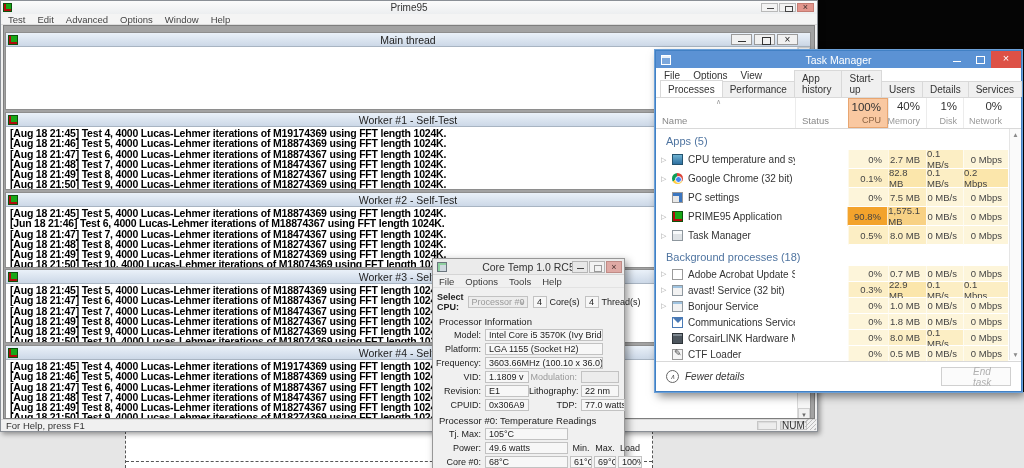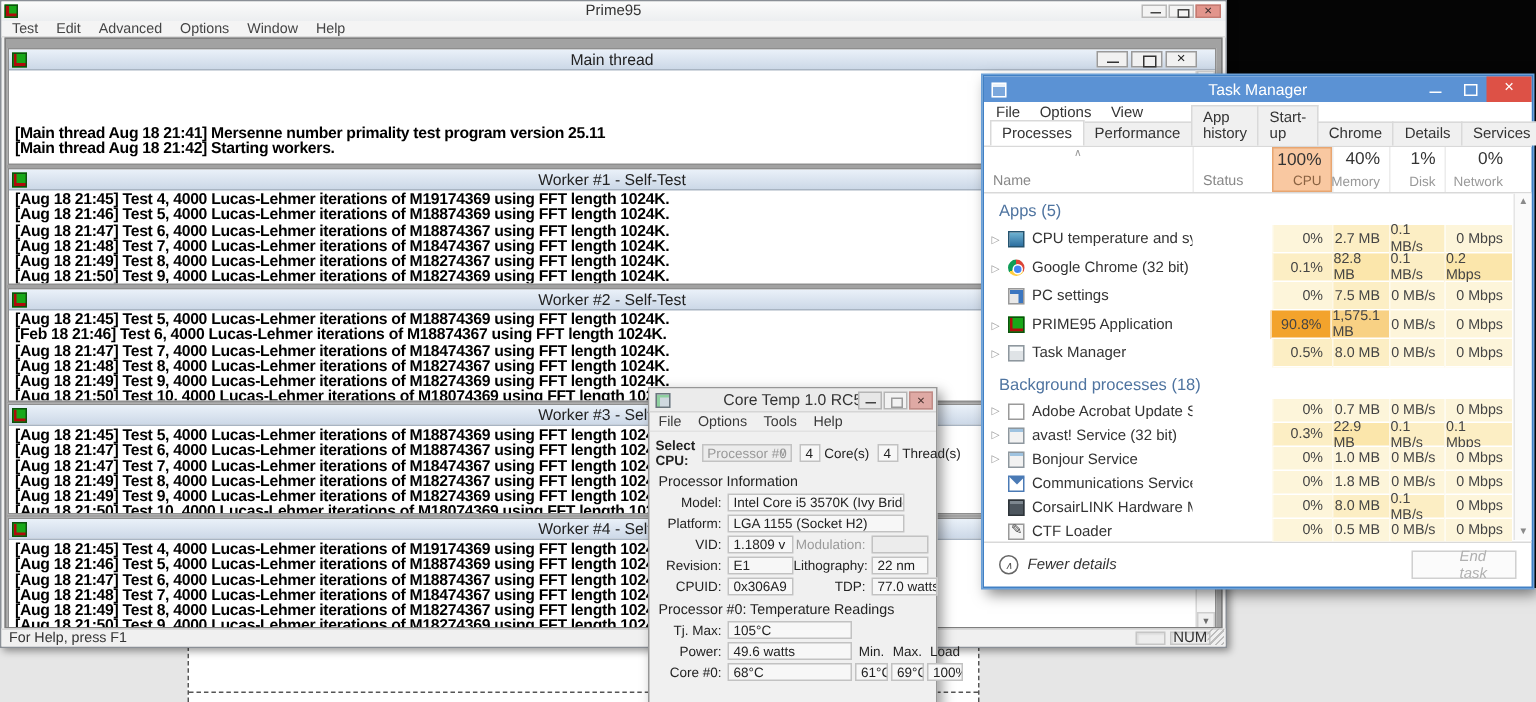--- a/index.html
+++ b/index.html
@@ -185,24 +185,20 @@
       <div class="mdi-win" style="top:6px; height:78px;">
         <div class="mdi-tbar">
           <span class="mdi-icon"></span>
           <span class="mdi-title">Main thread</span>
           <span class="mdi-btns">
             <span class="mb mb-min"></span>
             <span class="mb mb-rest"></span>
             <span class="mb mb-close"></span>
           </span>
         </div>
-        <div class="log maincontent">
-          <div>[Main thread Aug 18 21:41] Mersenne number primality test program version 25.11</div>
-          <div>[Main thread Aug 18 21:42] Starting workers.</div>
-        </div>
         <div class="vscroll">
             <span class="vs-btn vs-up">▲</span>
             <span class="vs-btn vs-down">▼</span>
           </div>
       </div>
 
       <div class="mdi-win" style="top:86px; height:78px;">
         <div class="mdi-tbar">
           <span class="mdi-icon"></span>
           <span class="mdi-title">Worker #1 - Self-Test</span>
@@ -221,21 +217,21 @@
           </div>
       </div>
 
       <div class="mdi-win" style="top:166px; height:76px;">
         <div class="mdi-tbar">
           <span class="mdi-icon"></span>
           <span class="mdi-title">Worker #2 - Self-Test</span>
         </div>
         <div class="log">
           <div>[Aug 18 21:45] Test 5, 4000 Lucas-Lehmer iterations of M18874369 using FFT length 1024K.</div>
-          <div>[Feb 18 21:46] Test 6, 4000 Lucas-Lehmer iterations of M18874367 using FFT length 1024K.</div>
+          <div>[Jun 18 21:46] Test 6, 4000 Lucas-Lehmer iterations of M18874367 using FFT length 1024K.</div>
           <div>[Aug 18 21:47] Test 7, 4000 Lucas-Lehmer iterations of M18474367 using FFT length 1024K.</div>
           <div>[Aug 18 21:48] Test 8, 4000 Lucas-Lehmer iterations of M18274367 using FFT length 1024K.</div>
           <div>[Aug 18 21:49] Test 9, 4000 Lucas-Lehmer iterations of M18274369 using FFT length 1024K.</div>
           <div>[Aug 18 21:50] Test 10, 4000 Lucas-Lehmer iterations of M18074369 using FFT length 1024K.</div>
         </div>
         <div class="vscroll">
             <span class="vs-btn vs-up">▲</span>
             <span class="vs-btn vs-down">▼</span>
           </div>
       </div>
@@ -315,20 +311,24 @@
     <div class="ct-section">Processor Information</div>
     <div class="ct-row">
       <span class="ct-label">Model:</span>
       <span class="ct-box w118">Intel Core i5 3570K (Ivy Bridge)</span>
     </div>
     <div class="ct-row">
       <span class="ct-label">Platform:</span>
       <span class="ct-box w118">LGA 1155 (Socket H2)</span>
     </div>
     <div class="ct-row">
+      <span class="ct-label">Frequency:</span>
+      <span class="ct-box w118">3603.66MHz (100.10 x 36.0)</span>
+    </div>
+    <div class="ct-row">
       <span class="ct-label">VID:</span>
       <span class="ct-box w44">1.1809 v</span>
       <span class="ct-label dim">Modulation:</span>
       <span class="ct-box w38" style="background:#ececec;"></span>
     </div>
     <div class="ct-row">
       <span class="ct-label">Revision:</span>
       <span class="ct-box w44">E1</span>
       <span class="ct-label">Lithography:</span>
       <span class="ct-box w38">22 nm</span>
@@ -375,21 +375,21 @@
     <div class="tm-menubar">
       <span class="tm-menu-item">File</span>
       <span class="tm-menu-item">Options</span>
       <span class="tm-menu-item">View</span>
     </div>
     <div class="tm-tabs">
       <span class="tm-tab active">Processes</span>
       <span class="tm-tab">Performance</span>
       <span class="tm-tab">App history</span>
       <span class="tm-tab">Start-up</span>
-      <span class="tm-tab">Chrome</span>
+      <span class="tm-tab">Users</span>
       <span class="tm-tab">Details</span>
       <span class="tm-tab">Services</span>
     </div>
     <div class="tm-header">
       <span class="sort-caret">∧</span>
       <span class="hc hc-name">
           <span class="hc-label">Name</span>
         </span>
       <span class="hc hc-status">
           <span class="hc-label">Status</span>

